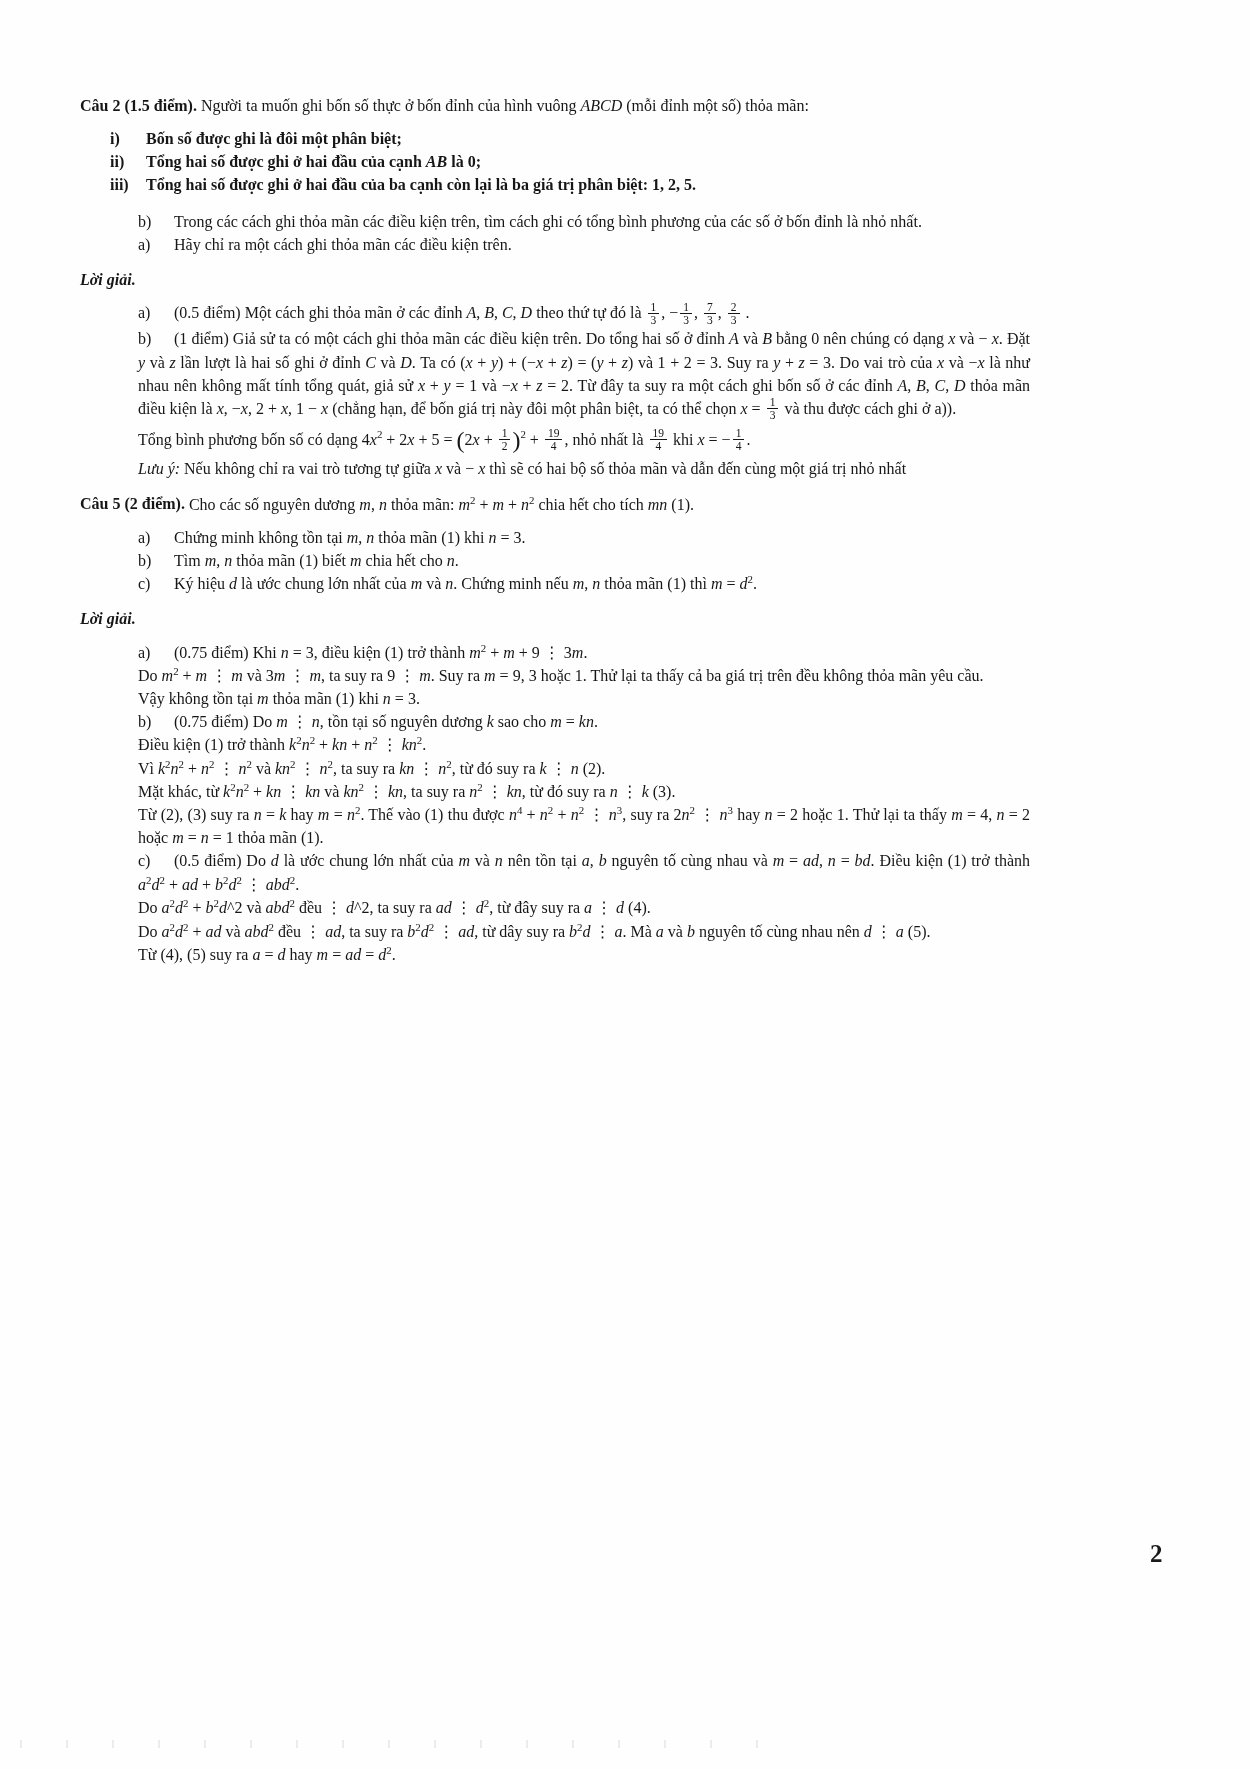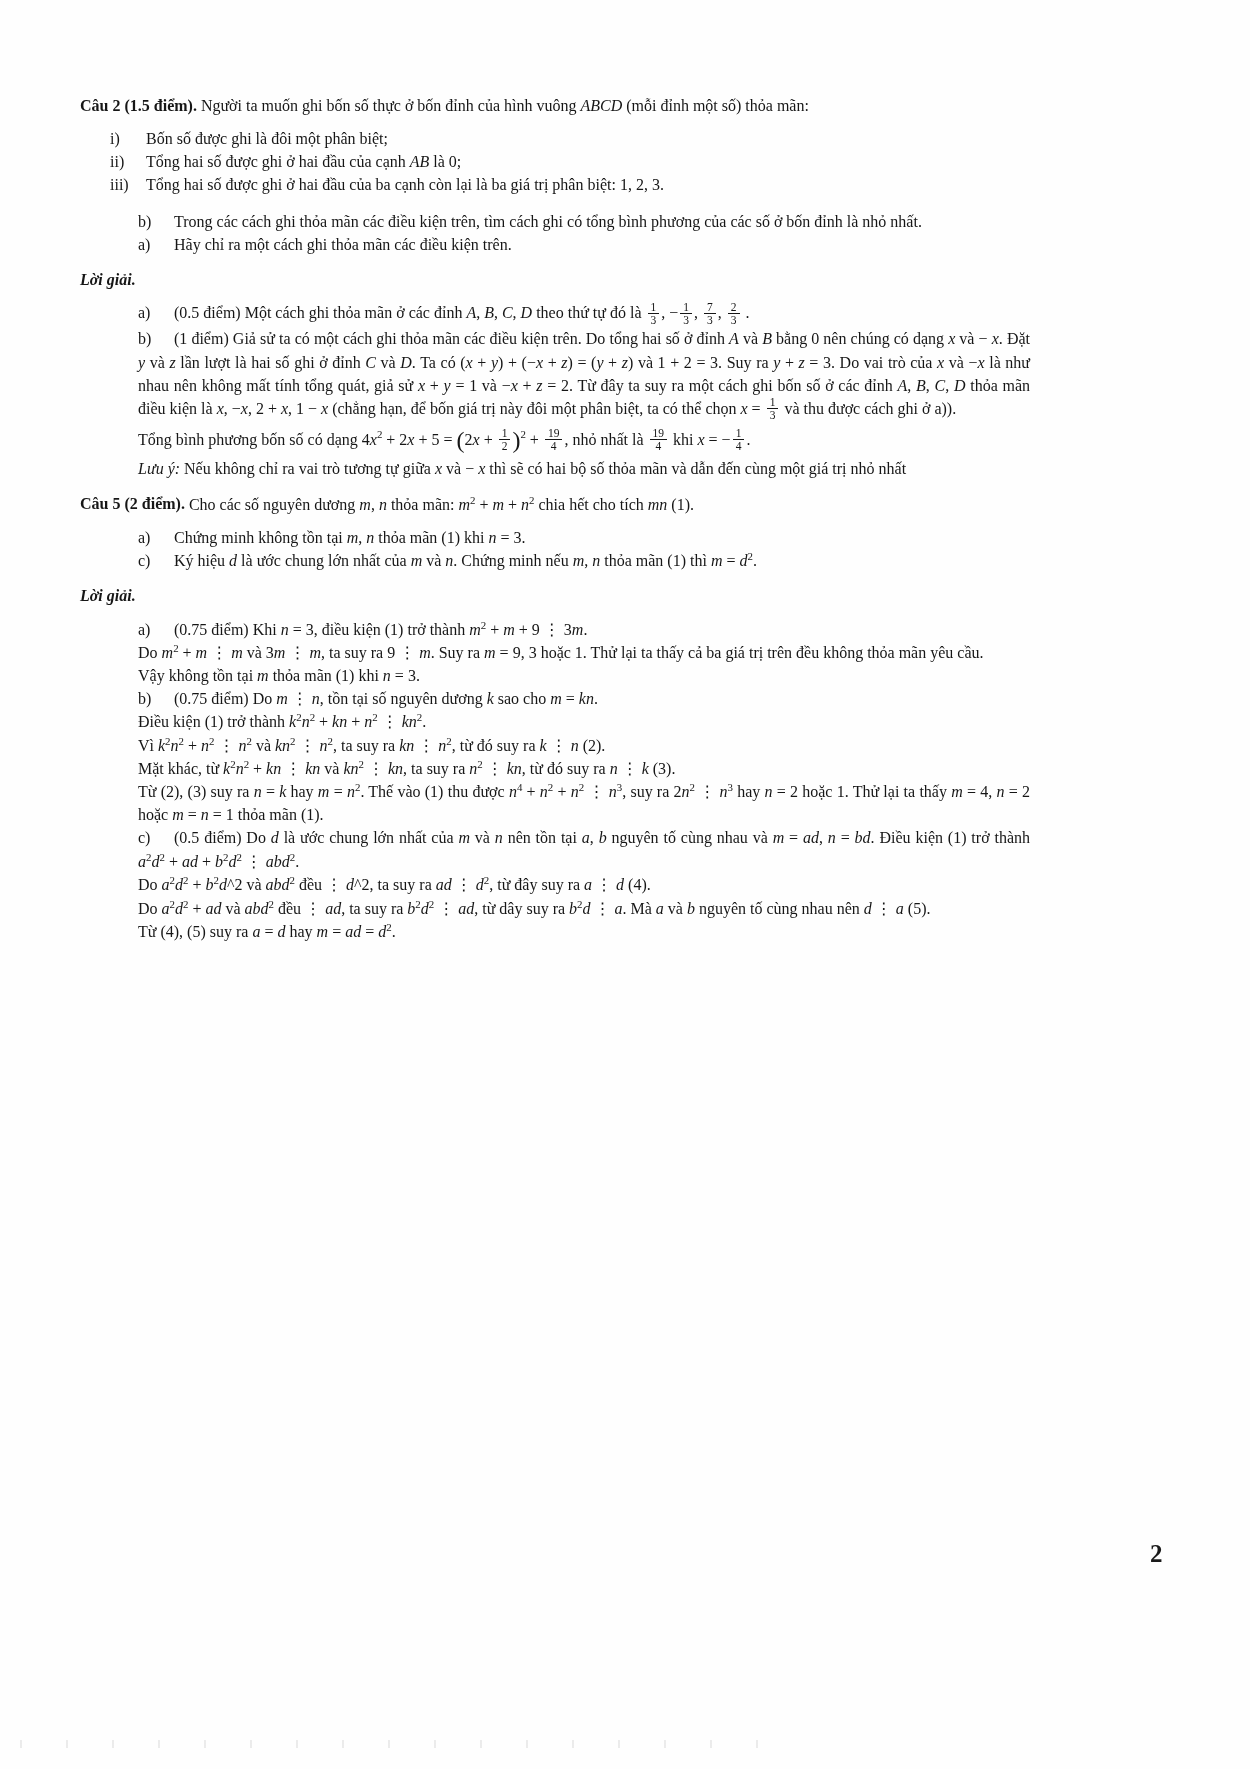--- a/index.html
+++ b/index.html
@@ -13,21 +13,21 @@
     overflow:hidden;
   }
   .content{
     position:absolute;left:80px;top:94px;width:950px;
     font-size:16px;line-height:1.44;
   }
   p{margin:0;}
   .para{text-align:justify;}
   .para b{font-weight:bold;}
   .item{text-align:justify;}
-  .ind1{padding-left:30px;}
+  .ind1{padding-left:30px;font-weight:bold;}
   .ind2{padding-left:58px;}
   .lbl{display:inline-block;min-width:26px;margin-right:10px;}
   .soltitle{font-weight:bold;font-style:italic;} .mt10{margin-top:10px;} .mt12{margin-top:12px;} .mt14{margin-top:14px;}
   .fr{
     display:inline-flex;flex-direction:column;align-items:center;
     vertical-align:middle;line-height:1.08;font-size:0.72em;
     margin:0 2px;position:relative;top:-0.08em;
   }
   .fr>span{display:block;padding:0 3px;}
   .fr>span:first-child{border-bottom:1.5px solid #161616;}
@@ -48,21 +48,21 @@
 
 <div class="page">
   <div class="content">
 
     <section>
       <p class="para"><b>Câu 2 (1.5 điểm).</b><span> Người ta muốn ghi bốn số thực ở bốn đỉnh của hình vuông <i>ABCD</i> (mỗi đỉnh một số) thỏa mãn:</span></p>
 
       <div class="mt10">
         <p class="item ind1"><span class="lbl">i)</span><span>Bốn số được ghi là đôi một phân biệt;</span></p>
         <p class="item ind1"><span class="lbl">ii)</span><span>Tổng hai số được ghi ở hai đầu của cạnh <i>AB</i> là 0;</span></p>
-        <p class="item ind1"><span class="lbl">iii)</span><span>Tổng hai số được ghi ở hai đầu của ba cạnh còn lại là ba giá trị phân biệt: 1, 2, 3.</span></p>
+        <p class="item ind1"><span class="lbl">iii)</span><span>Tổng hai số được ghi ở hai đầu của ba cạnh còn lại là ba giá trị phân biệt: 1, 2, 5.</span></p>
       </div>
 
       <div class="mt14">
         <p class="item ind2"><span class="lbl">b)</span><span>Trong các cách ghi thỏa mãn các điều kiện trên, tìm cách ghi có tổng bình phương của các số ở bốn đỉnh là nhỏ nhất.</span></p>
         <p class="item ind2"><span class="lbl">a)</span><span>Hãy chỉ ra một cách ghi thỏa mãn các điều kiện trên.</span></p>
       </div>
 
       <p class="soltitle mt12">Lời giải.</p>
 
       <div class="mt10">
@@ -98,20 +98,21 @@
             </span>.</p>
         <p class="item ind2"><i>Lưu ý:</i> Nếu không chỉ ra vai trò tương tự giữa <i>x</i> và − <i>x</i> thì sẽ có hai bộ số thỏa mãn và dẫn đến cùng một giá trị nhỏ nhất</p>
       </div>
     </section>
 
     <section class="mt12">
       <p class="para"><b>Câu 5 (2 điểm).</b><span> Cho các số nguyên dương <i>m</i>, <i>n</i> thỏa mãn: <i>m</i><sup>2</sup> + <i>m</i> + <i>n</i><sup>2</sup> chia hết cho tích <i>mn</i> (1).</span></p>
 
       <div class="mt10">
         <p class="item ind2"><span class="lbl">a)</span><span>Chứng minh không tồn tại <i>m</i>, <i>n</i> thỏa mãn (1) khi <i>n</i> = 3.</span></p>
+        <p class="item ind2"><span class="lbl">b)</span><span>Tìm <i>m</i>, <i>n</i> thỏa mãn (1) biết <i>m</i> chia hết cho <i>n</i>.</span></p>
         <p class="item ind2"><span class="lbl">c)</span><span>Ký hiệu <i>d</i> là ước chung lớn nhất của <i>m</i> và <i>n</i>. Chứng minh nếu <i>m</i>, <i>n</i> thỏa mãn (1) thì <i>m</i> = <i>d</i><sup>2</sup>.</span></p>
       </div>
 
       <p class="soltitle mt12">Lời giải.</p>
 
       <div class="mt10">
         <p class="item ind2"><span class="lbl">a)</span><span>(0.75 điểm) Khi <i>n</i> = 3, điều kiện (1) trở thành <i>m</i><sup>2</sup> + <i>m</i> + 9 ⋮ 3<i>m</i>.<br>Do <i>m</i><sup>2</sup> + <i>m</i> ⋮ <i>m</i> và 3<i>m</i> ⋮ <i>m</i>, ta suy ra 9 ⋮ <i>m</i>. Suy ra <i>m</i> = 9, 3 hoặc 1. Thử lại ta thấy cả ba giá trị trên đều không thỏa mãn yêu cầu.<br>Vậy không tồn tại <i>m</i> thỏa mãn (1) khi <i>n</i> = 3.</span></p>
         <p class="item ind2"><span class="lbl">b)</span><span>(0.75 điểm) Do <i>m</i> ⋮ <i>n</i>, tồn tại số nguyên dương <i>k</i> sao cho <i>m</i> = <i>kn</i>.<br>Điều kiện (1) trở thành <i>k</i><sup>2</sup><i>n</i><sup>2</sup> + <i>kn</i> + <i>n</i><sup>2</sup> ⋮ <i>kn</i><sup>2</sup>.<br>Vì <i>k</i><sup>2</sup><i>n</i><sup>2</sup> + <i>n</i><sup>2</sup> ⋮ <i>n</i><sup>2</sup> và <i>kn</i><sup>2</sup> ⋮ <i>n</i><sup>2</sup>, ta suy ra <i>kn</i> ⋮ <i>n</i><sup>2</sup>, từ đó suy ra <i>k</i> ⋮ <i>n</i> (2).<br>Mặt khác, từ <i>k</i><sup>2</sup><i>n</i><sup>2</sup> + <i>kn</i> ⋮ <i>kn</i> và <i>kn</i><sup>2</sup> ⋮ <i>kn</i>, ta suy ra <i>n</i><sup>2</sup> ⋮ <i>kn</i>, từ đó suy ra <i>n</i> ⋮ <i>k</i> (3).<br>Từ (2), (3) suy ra <i>n</i> = <i>k</i> hay <i>m</i> = <i>n</i><sup>2</sup>. Thế vào (1) thu được <i>n</i><sup>4</sup> + <i>n</i><sup>2</sup> + <i>n</i><sup>2</sup> ⋮ <i>n</i><sup>3</sup>, suy ra 2<i>n</i><sup>2</sup> ⋮ <i>n</i><sup>3</sup> hay <i>n</i> = 2 hoặc 1. Thử lại ta thấy <i>m</i> = 4, <i>n</i> = 2 hoặc <i>m</i> = <i>n</i> = 1 thỏa mãn (1).</span></p>
         <p class="item ind2"><span class="lbl">c)</span><span>(0.5 điểm) Do <i>d</i> là ước chung lớn nhất của <i>m</i> và <i>n</i> nên tồn tại <i>a</i>, <i>b</i> nguyên tố cùng nhau và <i>m</i> = <i>ad</i>, <i>n</i> = <i>bd</i>. Điều kiện (1) trở thành <i>a</i><sup>2</sup><i>d</i><sup>2</sup> + <i>ad</i> + <i>b</i><sup>2</sup><i>d</i><sup>2</sup> ⋮ <i>abd</i><sup>2</sup>.<br>Do <i>a</i><sup>2</sup><i>d</i><sup>2</sup> + <i>b</i><sup>2</sup><i>d</i>^2 và <i>abd</i><sup>2</sup> đều ⋮ <i>d</i>^2, ta suy ra <i>ad</i> ⋮ <i>d</i><sup>2</sup>, từ đây suy ra <i>a</i> ⋮ <i>d</i> (4).<br>Do <i>a</i><sup>2</sup><i>d</i><sup>2</sup> + <i>ad</i> và <i>abd</i><sup>2</sup> đều ⋮ <i>ad</i>, ta suy ra <i>b</i><sup>2</sup><i>d</i><sup>2</sup> ⋮ <i>ad</i>, từ dây suy ra <i>b</i><sup>2</sup><i>d</i> ⋮ <i>a</i>. Mà <i>a</i> và <i>b</i> nguyên tố cùng nhau nên <i>d</i> ⋮ <i>a</i> (5).<br>Từ (4), (5) suy ra <i>a</i> = <i>d</i> hay <i>m</i> = <i>ad</i> = <i>d</i><sup>2</sup>.</span></p>
       </div>

